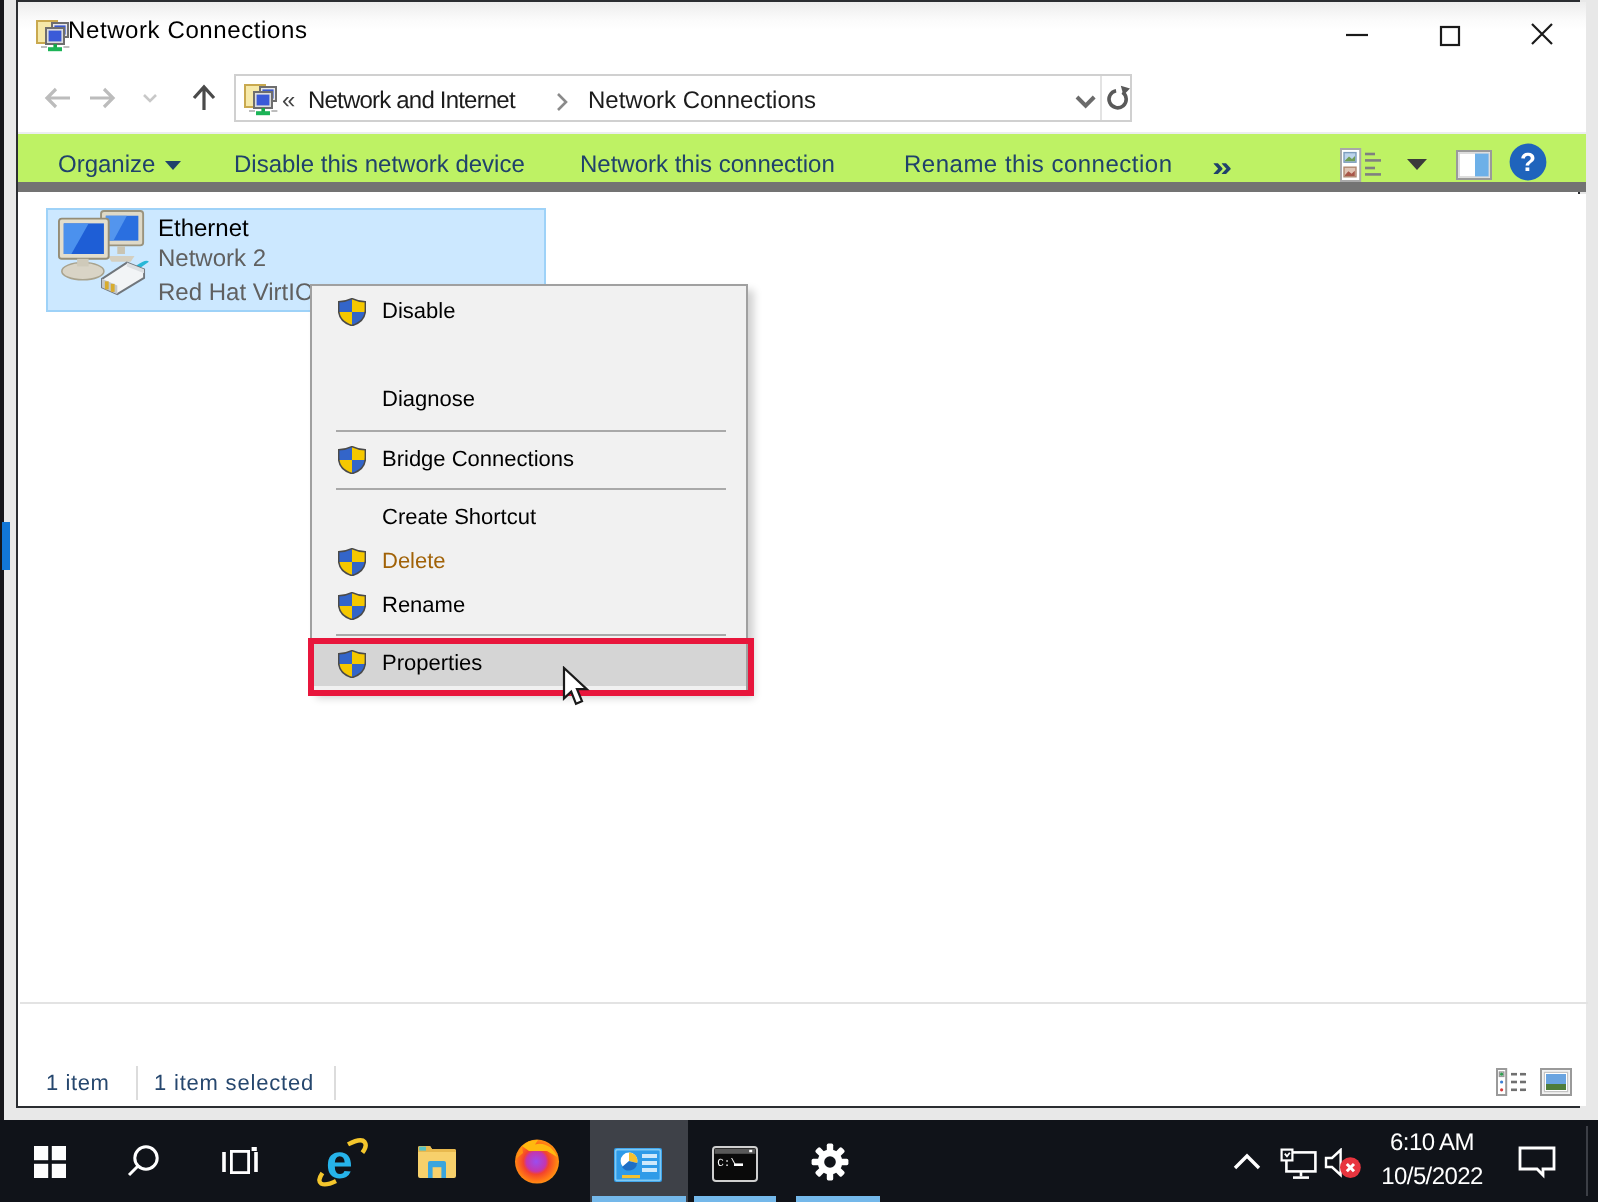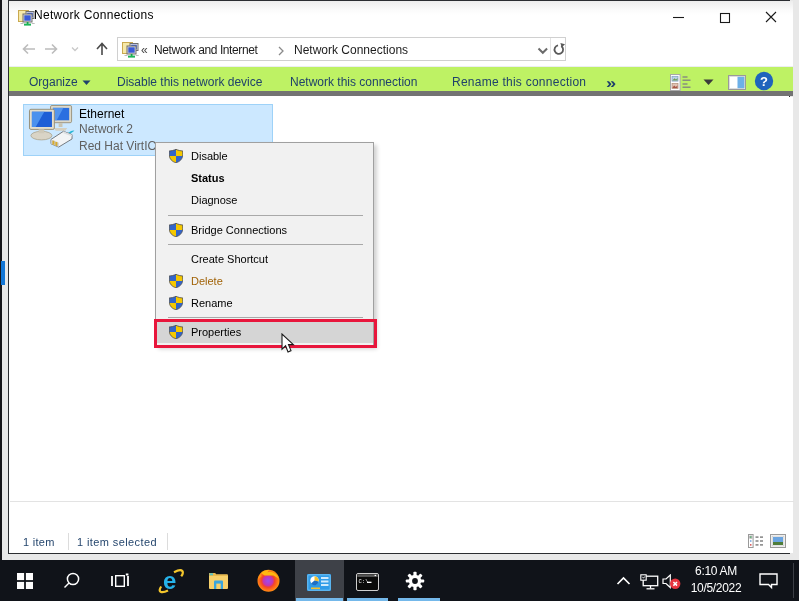--- a/index.html
+++ b/index.html
@@ -239,23 +239,20 @@
       <g clip-path="url(#sh1)">
           <rect x="0" y="0" width="7" height="7" fill="#3365c9"></rect>
           <rect x="7" y="0" width="7" height="7" fill="#f5c800"></rect>
           <rect x="0" y="7" width="7" height="7" fill="#f5c800"></rect>
           <rect x="7" y="7" width="7" height="7" fill="#3365c9"></rect>
         </g>
       <path d="M7 0.3 C9.3 1.4 11.6 1.9 13.7 1.9 L13.7 5.8 C13.7 9.9 11 12.6 7 13.8 C3 12.6 0.3 9.9 0.3 5.8 L0.3 1.9 C2.4 1.9 4.7 1.4 7 0.3 Z" fill="none" stroke="#4a4a4a" stroke-width="0.8"></path>
       </svg>
     <div class="mitxt">Disable</div>
   </div>
-  <div class="abs mi" style="top:24px">
-      <div class="mitxt" style="font-weight:bold">Status</div>
-    </div>
   <div class="abs mi" style="top:46px">
       <div class="mitxt">Diagnose</div>
     </div>
   <div class="abs msep" style="top:72px"></div>
   <div class="abs mi" style="top:76px">
     <svg class="mshield" width="14" height="14" viewBox="0 0 14 14">
       <g clip-path="url(#sh1)">
           <rect x="0" y="0" width="7" height="7" fill="#3365c9"></rect>
           <rect x="7" y="0" width="7" height="7" fill="#f5c800"></rect>
           <rect x="0" y="7" width="7" height="7" fill="#f5c800"></rect>

